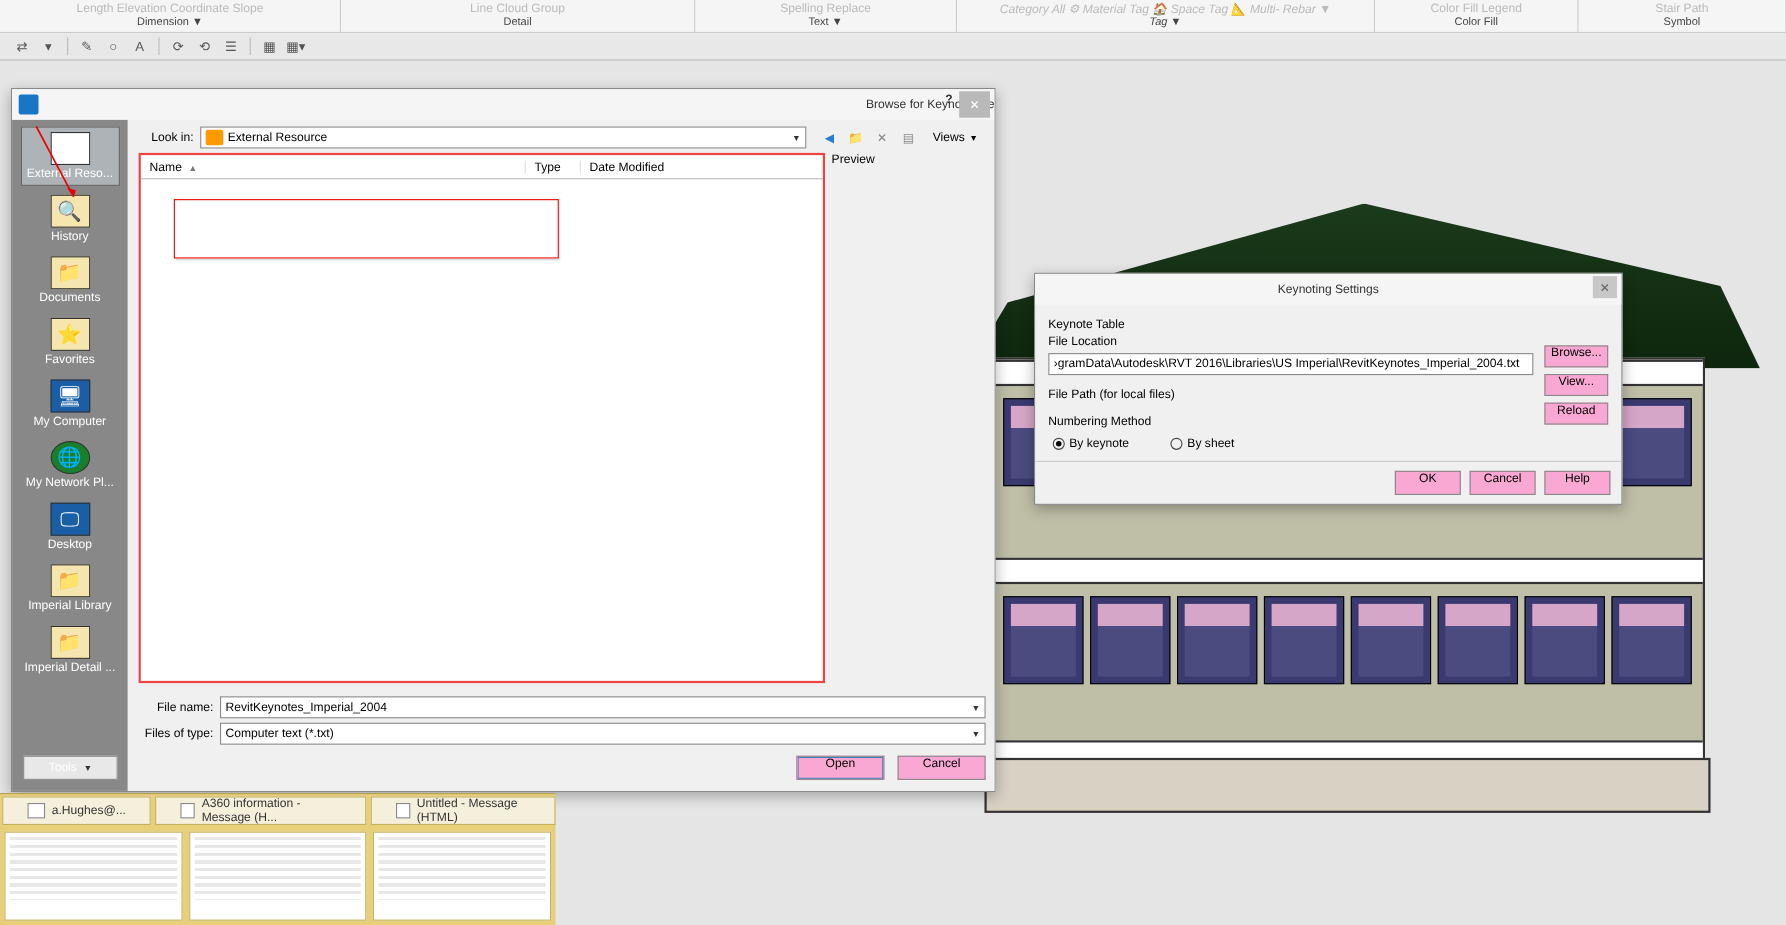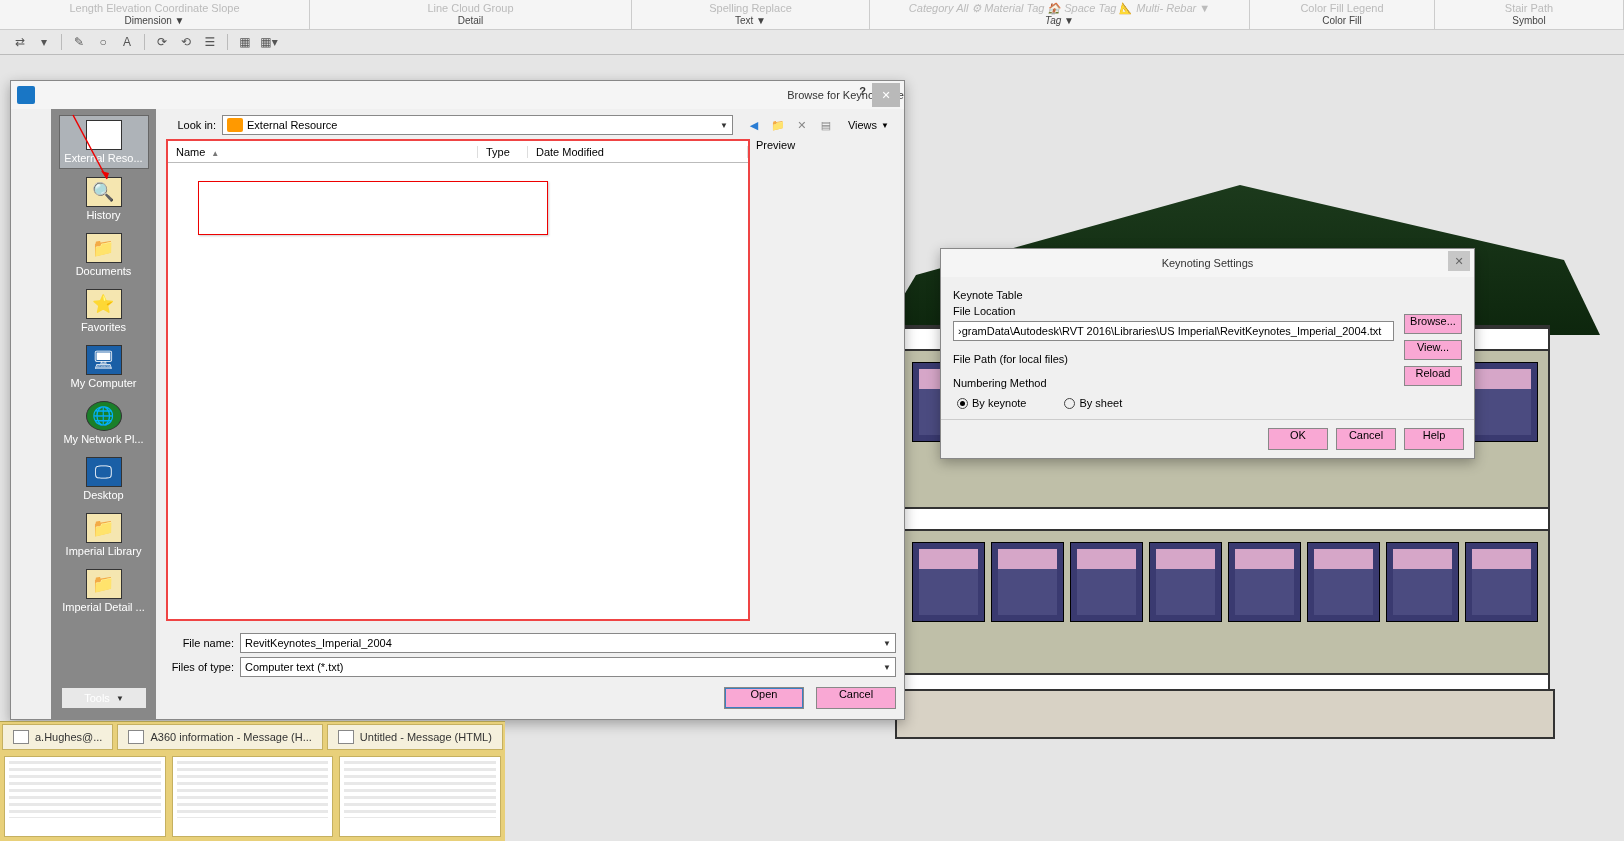--- a/index.html
+++ b/index.html
@@ -32,21 +32,21 @@
 
 
 .dlg-browse { position: absolute; top: 80px; left: 10px; width: 895px; height: 640px; background: #f0f0f0; border: 1px solid #888; box-shadow: 0 4px 12px rgba(0,0,0,.3); }
 .dlg-title { height: 28px; background: #f5f5f5; display: flex; align-items: center; justify-content: flex-end; position: relative; color: #333; font-size: 12px; }
 .dlg-title .app-icon { position: absolute; left: 6px; top: 5px; width: 18px; height: 18px; background: #1976c5; border-radius: 2px; }
 .dlg-title .help { position: absolute; right: 38px; top: 4px; font-weight: bold; color: #333; cursor: pointer; }
 .dlg-title .close { position: absolute; right: 4px; top: 2px; width: 28px; height: 24px; background: #b9b9b9; color: #fff; display: flex; align-items: center; justify-content: center; }
 .dlg-body { display: flex; height: calc(100% - 28px); }
 
 
-.places { width: 105px; background: #888; padding-top: 6px; display: flex; flex-direction: column; align-items: center; gap: 4px; color: #fff; font-size: 10px; position: relative; margin-left: 40px; }
+.places { width: 105px; background: #888; padding-top: 6px; display: flex; flex-direction: column; align-items: center; gap: 4px; color: #fff; font-size: 10px; position: relative; }
 .place { display: flex; flex-direction: column; align-items: center; gap: 2px; width: 90px; padding: 4px 0; cursor: pointer; }
 .place.sel { background: #aeb3b8; border: 1px solid #666; }
 .place .pic { width: 36px; height: 30px; background: #f5e6b0; border: 1px solid #333; display: flex; align-items: center; justify-content: center; font-size: 18px; }
 .place .pic.cloud { background: #fff; }
 .place .pic.screen { background: #1a5fa6; }
 .place .pic.globe { background: #1a7f2a; border-radius: 50%; }
 .place .pic.folder-lib { background: #f5e6b0; }
 .arrow-annot { position: absolute; top: 4px; left: 20px; width: 40px; height: 70px; }
 .arrow-annot svg { width: 100%; height: 100%; }
 .tools-btn { position: absolute; bottom: 10px; left: 10px; width: 86px; height: 22px; background: #e8e8e8; border: 1px solid #888; display: flex; align-items: center; justify-content: center; gap: 6px; }
@@ -96,21 +96,21 @@
 .radio { display: flex; align-items: center; gap: 4px; padding: 2px 4px; }
 .radio.hl { background: #ffeb00; }
 .radio .circ { width: 11px; height: 11px; border: 1px solid #444; border-radius: 50%; display: flex; align-items: center; justify-content: center; }
 .radio .circ.checked::after { content: ""; width: 5px; height: 5px; background: #000; border-radius: 50%; }
 .kn-footer { display: flex; justify-content: flex-end; gap: 8px; padding: 8px 10px; border-top: 1px solid #ccc; }
 .kn-footer .btn { width: 60px; height: 22px; }
 
 
 .taskbar { position: absolute; left: 0; bottom: 0; width: 505px; height: 120px; background: #e8d07a; border-top: 1px solid #b0a050; display: flex; flex-direction: column; }
 .tb-tabs { height: 30px; display: flex; align-items: center; gap: 4px; padding-left: 2px; }
-.tb-tab { height: 26px; background: #f5f0dc; border: 1px solid #c5b060; display: flex; align-items: center; padding: 0 10px; gap: 6px; font-size: 11px; color: #333; }
+.tb-tab { height: 26px; background: #f5f0dc; border: 1px solid #c5b060; display: flex; align-items: center; padding: 0 22px; gap: 6px; font-size: 11px; color: #333; }
 .tb-tab .mini { width: 16px; height: 14px; background: #fff; border: 1px solid #888; }
 .tb-thumbs { flex: 1; display: flex; gap: 6px; padding: 4px; }
 .tb-thumb { flex: 1; background: #fff; border: 1px solid #c5b060; position: relative; overflow: hidden; }
 .tb-thumb::before { content: ""; position: absolute; inset: 4px 4px 18px 4px; background: repeating-linear-gradient(#e8e8e8 0 3px, #fff 3px 7px); }
 </style>
 </head>
 <body>
 
 <div class="ribbon-top">
   <div class="ribbon-group rg-dim">

